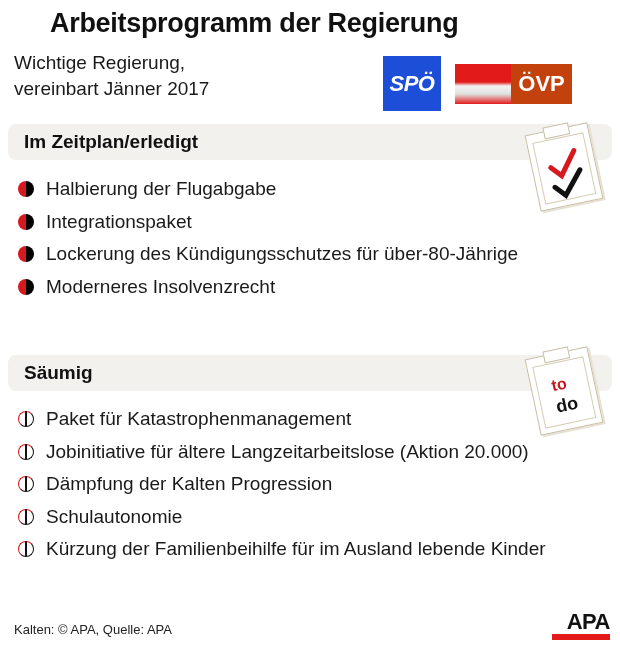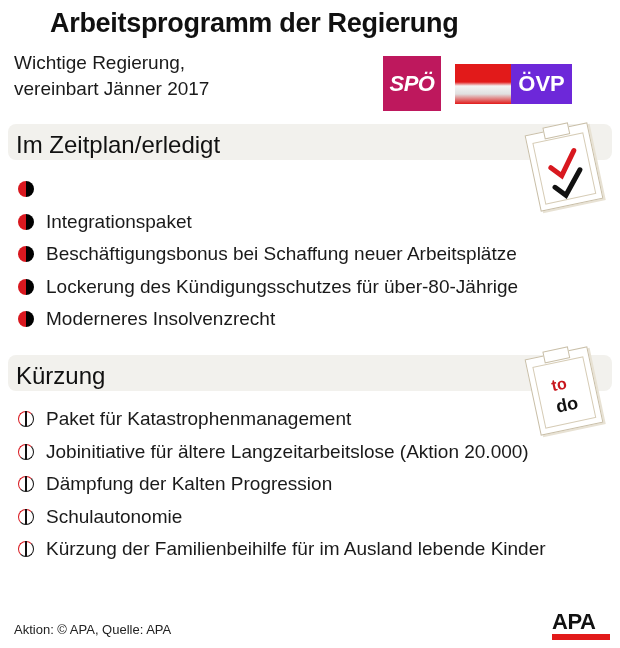--- a/index.html
+++ b/index.html
@@ -1,38 +1,38 @@
 <!DOCTYPE html>
 <html><head>
   <meta charset="utf-8">
   <style>
     * { margin: 0; padding: 0; box-sizing: border-box; }
     body { width: 620px; height: 648px; background: #ffffff; font-family: "Liberation Sans", sans-serif; color: #111; position: relative; overflow: hidden; }
     .title { position: absolute; left: 14px; top: 8px; font-size: 27px; font-weight: bold; letter-spacing: -0.3px; margin-left: 36px; }
     .subtitle { position: absolute; left: 14px; top: 50px; font-size: 19px; line-height: 26px; color: #1a1a1a; }
-    .logo-spo { position: absolute; left: 383px; top: 56px; width: 58px; height: 55px; background: #be185d; color: #fff; font-weight: bold; font-style: italic; font-size: 22px; display: flex; align-items: center; justify-content: center; letter-spacing: -0.5px; }
+    .logo-spo { position: absolute; left: 383px; top: 56px; width: 58px; height: 55px; background: #1d4ed8; color: #fff; font-weight: bold; font-style: italic; font-size: 22px; display: flex; align-items: center; justify-content: center; letter-spacing: -0.5px; }
     .logo-ovp { position: absolute; left: 455px; top: 64px; width: 117px; height: 40px; display: flex; }
     .logo-ovp .flag { width: 56px; height: 40px; background: linear-gradient(180deg, #e21a1a 0%, #e21a1a 45%, #f4f4f4 55%, #e0e0e0 75%, #e21a1a 100%); }
-    .logo-ovp .txt { flex: 1; background: #6d28d9; color: #fff; font-weight: bold; font-size: 22px; display: flex; align-items: center; justify-content: center; }
+    .logo-ovp .txt { flex: 1; background: #c2410c; color: #fff; font-weight: bold; font-size: 22px; display: flex; align-items: center; justify-content: center; }
     .section-bar { position: absolute; left: 8px; width: 604px; height: 36px; background: #f2f1ed; border-radius: 8px; }
-    .section-title { position: absolute; left: 16px; font-size: 24px; font-weight: normal; }
+    .section-title { position: absolute; left: 24px; font-size: 19px; font-weight: bold; }
     .list { position: absolute; left: 18px; list-style: none; }
     .list li { display: flex; align-items: center; height: 32.5px; font-size: 19px; color: #1a1a1a; }
     .bullet { width: 16px; height: 16px; border-radius: 50%; margin-right: 12px; flex-shrink: 0; }
     .bullet.done { background: linear-gradient(90deg, #d8181f 50%, #000 50%); }
     .bullet.open { border: 1.5px solid #111; border-left-color: #d8181f; border-top-color: #d8181f; position: relative; background: #fff; }
     .bullet.open::after { content: ""; position: absolute; left: 6px; top: -1px; width: 1.5px; height: 15px; background: #111; }
     .clipboard { position: absolute; width: 64px; height: 78px; background: #fff; border: 1.5px solid #c9bfa8; transform: rotate(-12deg); box-shadow: 2px 2px 0 #e8e2d4; }
     .clipboard .inner { position: absolute; left: 5px; top: 8px; right: 5px; bottom: 5px; border: 1px solid #d6ccb6; }
     .clipboard .clip { position: absolute; left: 18px; top: -5px; width: 26px; height: 12px; background: #fff; border: 1px solid #c9bfa8; }
     .todo-to { position: absolute; left: 20px; top: 22px; color: #c8161d; font-weight: bold; font-size: 16px; }
     .todo-do { position: absolute; left: 20px; top: 42px; color: #111; font-weight: bold; font-size: 18px; }
     .footer { position: absolute; left: 14px; top: 622px; font-size: 13px; color: #222; }
     .apa-logo { position: absolute; left: 552px; top: 612px; width: 58px; height: 28px; }
-    .apa-logo .t { font-weight: bold; font-size: 22px; color: #111; letter-spacing: -0.5px; line-height: 20px; text-align: left; }
+    .apa-logo .t { font-weight: bold; font-size: 22px; color: #111; letter-spacing: -0.5px; line-height: 20px; text-align: right; }
     .apa-logo .bar { height: 6px; background: #e21a1a; margin-top: 2px; }
   </style>
 </head>
 <body>
 
 <div class="title">Arbeitsprogramm der Regierung</div>
 <div class="subtitle">
   <div>Wichtige Regierung,</div>
   <div>vereinbart Jänner 2017</div>
 </div>
@@ -49,41 +49,38 @@
   <div class="clip"></div>
   <div class="inner"></div>
   <svg style="position:absolute;left:14px;top:20px;" width="38" height="52" viewBox="0 0 38 52">
     <path d="M4 16 L13 26 L30 4" stroke="#d8181f" stroke-width="5" fill="none" stroke-linecap="round"></path>
     <path d="M4 36 L13 46 L32 24" stroke="#111" stroke-width="5" fill="none" stroke-linecap="round"></path>
   </svg>
 </div>
 <ul class="list" style="top:173px;">
   <li>
       <span class="bullet done"></span>
+      <span>Halbierung der Flugabgabe</span>
     </li>
   <li>
       <span class="bullet done"></span>
       <span>Integrationspaket</span>
-    </li>
-  <li>
-      <span class="bullet done"></span>
-      <span>Beschäftigungsbonus bei Schaffung neuer Arbeitsplätze</span>
     </li>
   <li>
       <span class="bullet done"></span>
       <span>Lockerung des Kündigungsschutzes für über-80-Jährige</span>
     </li>
   <li>
       <span class="bullet done"></span>
       <span>Moderneres Insolvenzrecht</span>
     </li>
 </ul>
 
 <div class="section-bar" style="top:355px;"></div>
-<div class="section-title" style="top:362px;">Kürzung</div>
+<div class="section-title" style="top:362px;">Säumig</div>
 <div class="clipboard" style="left:532px; top:352px;">
   <div class="clip"></div>
   <div class="inner"></div>
   <span class="todo-to">to</span>
   <span class="todo-do">do</span>
 </div>
 <ul class="list" style="top:403px;">
   <li>
       <span class="bullet open"></span>
       <span>Paket für Katastrophenmanagement</span>
@@ -99,17 +96,17 @@
   <li>
       <span class="bullet open"></span>
       <span>Schulautonomie</span>
     </li>
   <li>
       <span class="bullet open"></span>
       <span>Kürzung der Familienbeihilfe für im Ausland lebende Kinder</span>
     </li>
 </ul>
 
-<div class="footer">Aktion: © APA, Quelle: APA</div>
+<div class="footer">Kalten: © APA, Quelle: APA</div>
 <div class="apa-logo">
   <div class="t">APA</div>
   <div class="bar"></div>
 </div>
 
 </body></html>

